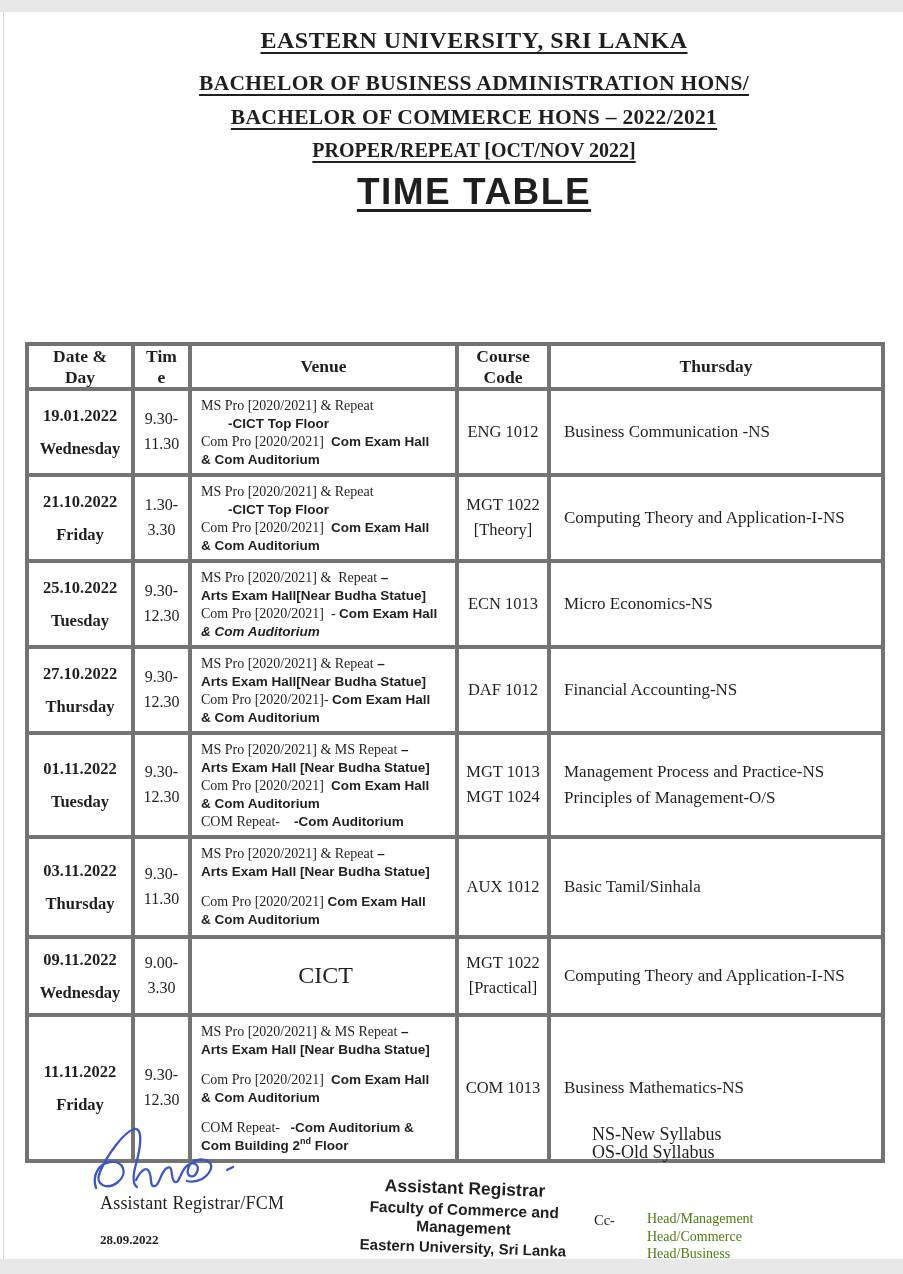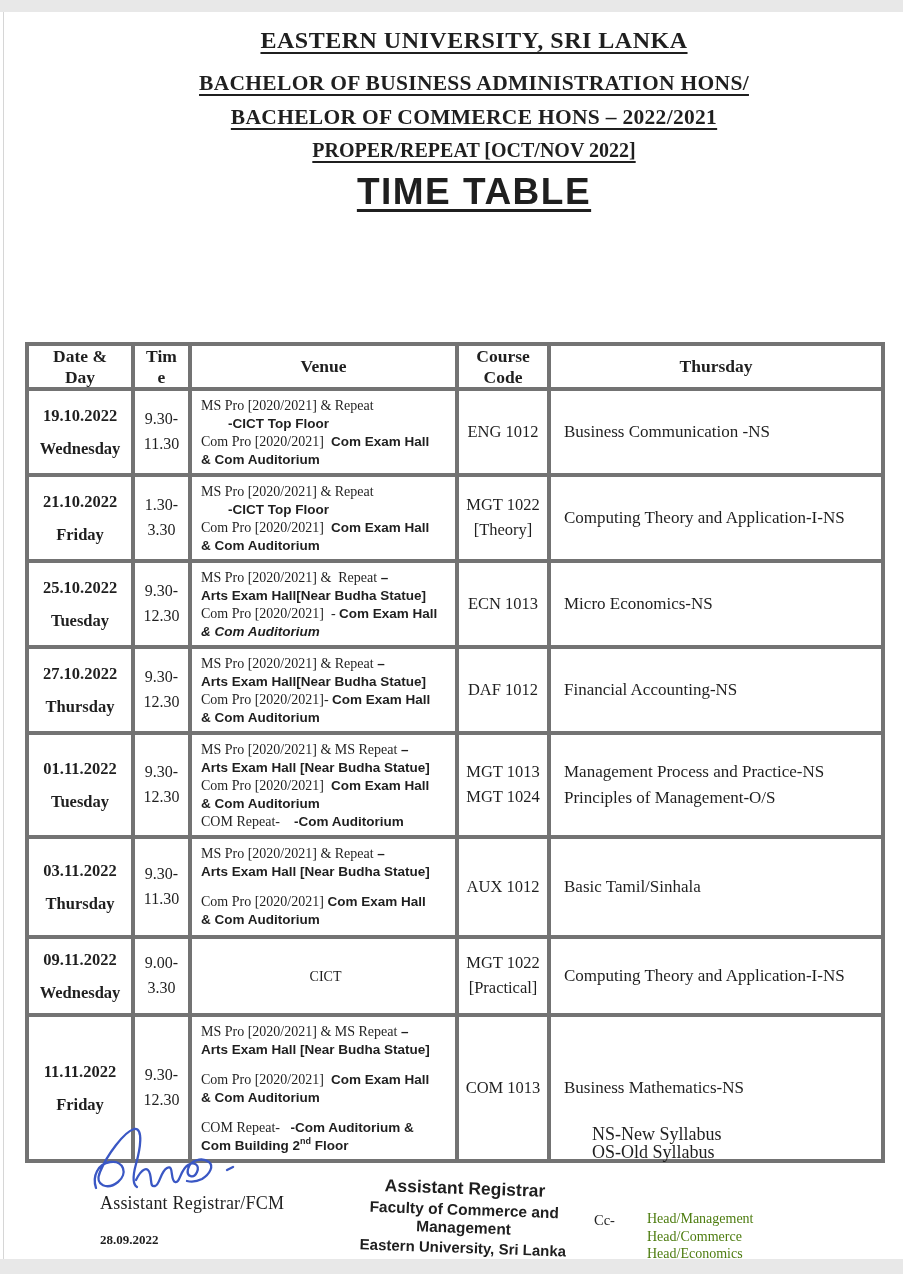--- a/index.html
+++ b/index.html
@@ -41,21 +41,21 @@
   td.c-time{vertical-align:middle;text-align:center;font-size:16px;line-height:1.55;white-space:pre-line;}
   td.c-venue{padding:5px 5px 5px 9px;}
   .vline{line-height:17px;white-space:pre-wrap;}
   .vline.ind{padding-left:27px;}
   .vline.gap{margin-top:12px;}
   .vr{font-family:"Liberation Serif",serif;font-size:14px;}
   .vb{font-family:"Liberation Sans",sans-serif;font-weight:700;font-size:13.5px;}
   .it{font-style:italic;}
   sup.vb{font-size:9px;line-height:0;}
   td.c-venue.mid{vertical-align:middle;text-align:center;}
-  td.c-venue.mid .vr{font-size:14px;}
+  td.c-venue.mid .vr{font-size:24px;}
   td.c-code{vertical-align:middle;text-align:center;font-size:16.5px;line-height:1.5;border-radius:21px;}
   td.c-subj{vertical-align:middle;padding-left:13px;font-size:17px;line-height:1.55;}
 
   
   .legend{position:absolute;left:592px;top:1113px;font-size:18px;font-weight:400;line-height:18px;}
   .sig{position:absolute;left:90px;top:1112px;}
   .sig-title{position:absolute;left:100px;top:1181px;font-size:18px;letter-spacing:.2px;}
   .sig-date{position:absolute;left:100px;top:1220px;font-size:13px;font-weight:700;}
   .stamp{position:absolute;left:322px;top:1166px;width:284px;text-align:center;
        font-family:"Liberation Sans",sans-serif;font-weight:700;transform:rotate(2deg);}
@@ -97,21 +97,21 @@
 e</th>
         <th>Venue</th>
         <th>Course
 Code</th>
         <th>Thursday</th>
       </tr>
     </thead>
     <tbody id="tt-body">
         <tr>
           <td class="c-date">
-            <div class="date">19.10.2022</div>
+            <div class="date">19.01.2022</div>
             <div class="day">Wednesday</div>
           </td>
           <td class="c-time">9.30-
 11.30</td>
           <td class="c-venue">
             <div class="vline"><span class="vr">MS Pro [2020/2021] &amp; Repeat</span></div>
             <div class="vline ind"><span class="vb">-CICT Top Floor</span></div>
             <div class="vline"><span class="vr">Com Pro [2020/2021]  </span><span class="vb">Com Exam Hall</span></div>
             <div class="vline"><span class="vb">&amp; Com Auditorium</span></div>
           </td>
@@ -287,16 +287,16 @@
   <div class="stamp">
     <div class="s1">Assistant Registrar</div>
     <div class="s2">Faculty of Commerce and Management</div>
     <div class="s3">Eastern University, Sri Lanka</div>
   </div>
 
   <div class="cc-label">Cc-</div>
   <div class="cc-list">
     <div>Head/Management</div>
     <div>Head/Commerce</div>
-    <div>Head/Economics</div>
+    <div>Head/Business</div>
     <div>Head/ELTU</div>
   </div>
 </div>
 
 </body></html>

